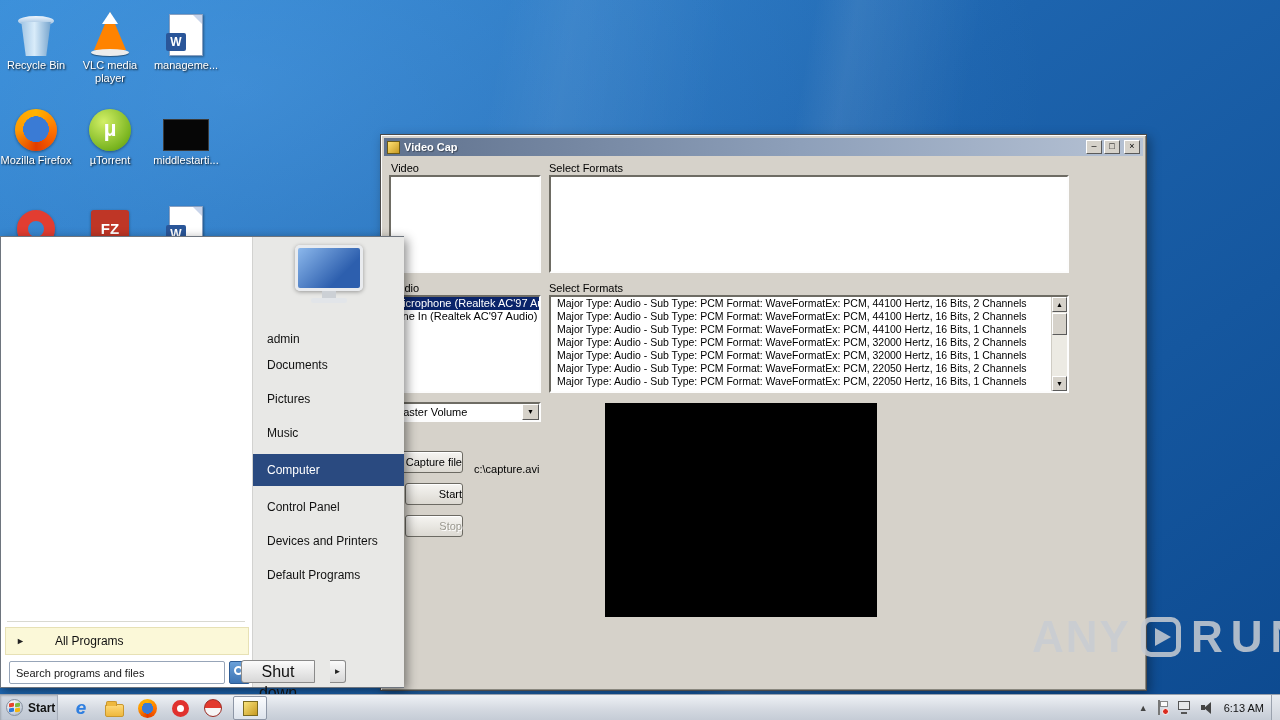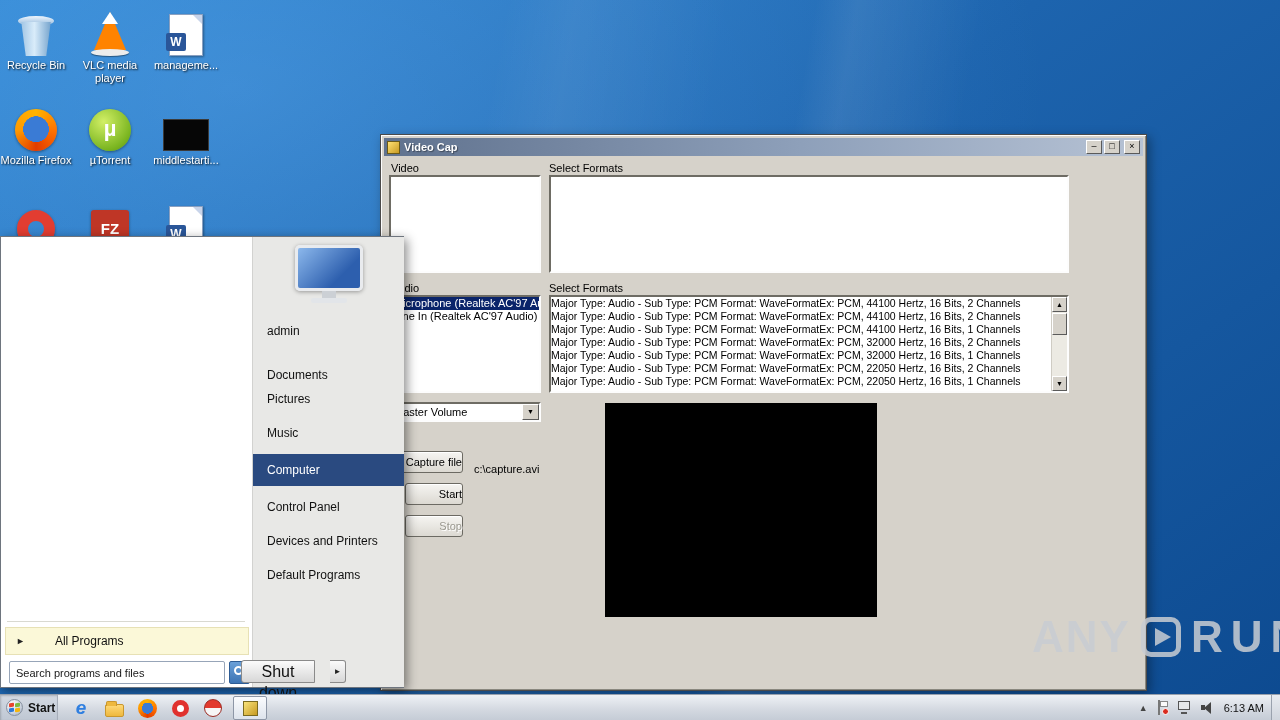--- a/index.html
+++ b/index.html
@@ -63,21 +63,21 @@
   .ttext { color:#fff; font-size:11px; font-weight:bold; flex:1;
       text-shadow:1px 1px 1px rgba(0,0,0,.4); }
   .wbtn { width:16px; height:14px; background:#d6d2ca; border:1px solid; border-color:#fff #5a5a5a #5a5a5a #fff;
       font-size:9px; line-height:11px; text-align:center; color:#000; margin-left:2px; }
   .wbtn.close { margin-left:4px; }
   .clabel { position:absolute; font-size:11px; color:#000; }
   .listbox { position:absolute; background:#fff; border:2px solid; border-color:#6e6c64 #fdfdfd #fdfdfd #6e6c64;
       overflow:hidden; }
   .dev-row { font-size:11px; line-height:13px; white-space:nowrap; padding-left:3px; color:#000; }
   .dev-row.selected { background:#0a246a; color:#fff; }
-  .fmt-row { font-size:10.5px; line-height:13px; white-space:nowrap; padding-left:0; color:#000; }
+  .fmt-row { font-size:10.5px; line-height:13px; white-space:nowrap; padding-left:6px; color:#000; }
   .sb { position:absolute; right:0; top:0; bottom:0; width:16px; background:#eceae3; border-left:1px solid #cfccc4; }
   .sb-btn { height:15px; background:#d6d2ca; border:1px solid; border-color:#fff #5a5a5a #5a5a5a #fff;
       font-size:7px; line-height:13px; text-align:center; color:#000; }
   .sb-btn.bottom { position:absolute; bottom:0; left:0; right:0; }
   .sb-thumb { position:absolute; top:16px; left:0; width:15px; height:22px; background:#d6d2ca;
       border:1px solid; border-color:#fff #5a5a5a #5a5a5a #fff; }
   .combo { position:absolute; background:#fff; border:2px solid; border-color:#6e6c64 #fdfdfd #fdfdfd #6e6c64;
       display:flex; align-items:center; }
   .combo-text { flex:1; font-size:11px; padding-left:3px; white-space:nowrap; overflow:hidden; }
   .combo-btn { width:17px; align-self:stretch; background:#d6d2ca; border:1px solid;
@@ -304,22 +304,22 @@
     <div class="preview" style="left:224px;top:268px;width:272px;height:214px;"></div>
   </div>
 
   <div id="startmenu">
     <div class="sm-right">
       <div class="pc">
         <div class="pc-screen"></div>
           <div class="pc-neck"></div>
           <div class="pc-base"></div>
       </div>
-      <div class="sm-item" style="top:80px;">admin</div>
-      <div class="sm-item" style="top:124px;">Documents</div>
+      <div class="sm-item" style="top:88px;">admin</div>
+      <div class="sm-item" style="top:114px;">Documents</div>
       <div class="sm-item" style="top:148px;">Pictures</div>
       <div class="sm-item" style="top:182px;">Music</div>
       <div class="sm-item selected" style="top:217px;">Computer</div>
       <div class="sm-item" style="top:256px;">Control Panel</div>
       <div class="sm-item" style="top:290px;">Devices and Printers</div>
       <div class="sm-item" style="top:324px;">Default Programs</div>
     </div>
 
     <div class="sm-sep"></div>
     <div class="allprog">

